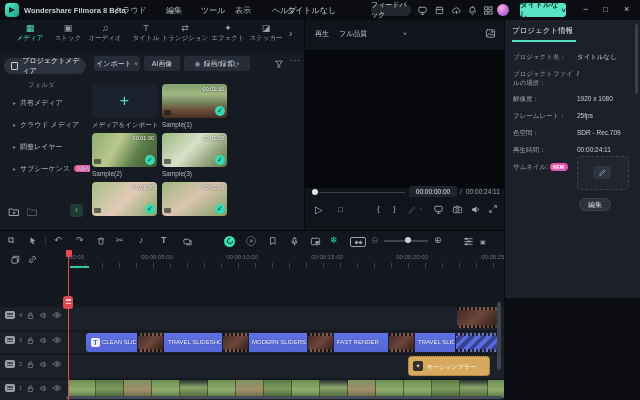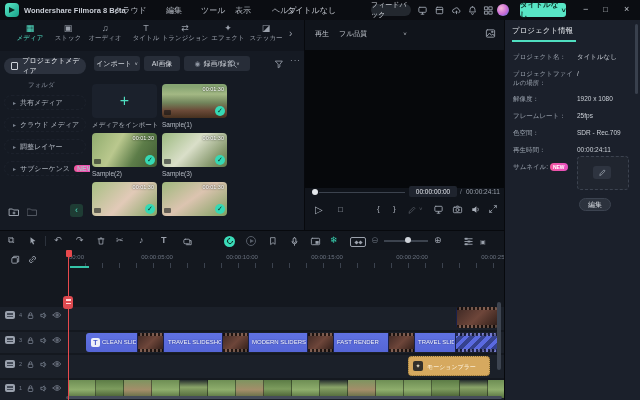--- a/index.html
+++ b/index.html
@@ -52,21 +52,21 @@
   .th5{background:linear-gradient(145deg,#9eb87c,#dcc4b0 48%,#7fa061)}
   
   #preview{top:20px;left:304px;width:200px;height:210px;background:#10141b;border-left:1px solid #07090d}
   .pv-black{top:30px;left:0;width:200px;height:138px;background:#06080b}
   .pv-lbl{font-size:7px;color:#c2c7cf}
   .seek-dot{top:169px;left:7px;width:6px;height:6px;border-radius:50%;background:#e3e6ea}
   .seek-line{top:171.5px;left:14px;width:86px;height:1.5px;background:#3c434e}
   .tc-pill{top:166px;left:104px;width:48px;height:11px;background:#1f242e;border-radius:2px;color:#e4e7ec;font-size:6.5px;display:flex;align-items:center;justify-content:center}
   .pvc{color:#aab0ba}
   
-  #rightpanel{top:20px;left:504px;width:136px;height:380px;background:#1b202b;border-left:1px solid #07090d;box-sizing:border-box}
+  #rightpanel{top:20px;left:504px;width:136px;height:278px;background:#1b202b;border-left:1px solid #07090d;box-sizing:border-box}
   .pi-tab{top:6px;left:7px;font-size:7.5px;color:#e8ebf0}
   .pi-under{top:20px;left:7px;width:64px;height:2px;background:#4fdec0}
   .pi-row .lab{position:absolute;left:8px;width:62px;font-size:6.5px;color:#99a1ad;line-height:8.5px}
   .pi-row .val{position:absolute;left:72px;font-size:6.5px;color:#ccd1d8;line-height:8.5px}
   .thumbbox{top:136px;left:72px;width:50px;height:32px;border:1px dashed #3c4350;border-radius:4px;background:#20252f}
   .thumbbox .pbtn{position:absolute;left:15px;top:9px;width:18px;height:13px;border-radius:3px;background:#2e3440;display:flex;align-items:center;justify-content:center}
   .editbtn{top:178px;left:74px;width:32px;height:13px;border-radius:7px;background:#2c323d;border:1px solid #3c4350;color:#d8dce2;font-size:7px;display:flex;align-items:center;justify-content:center;box-sizing:border-box}
   .rscroll{top:4px;left:130px;width:3px;height:70px;border-radius:2px;background:#39404d}
   
   #toolbar{top:230px;left:0;width:504px;height:20px;background:#12161d;border-top:1px solid #07090d;box-sizing:border-box}

